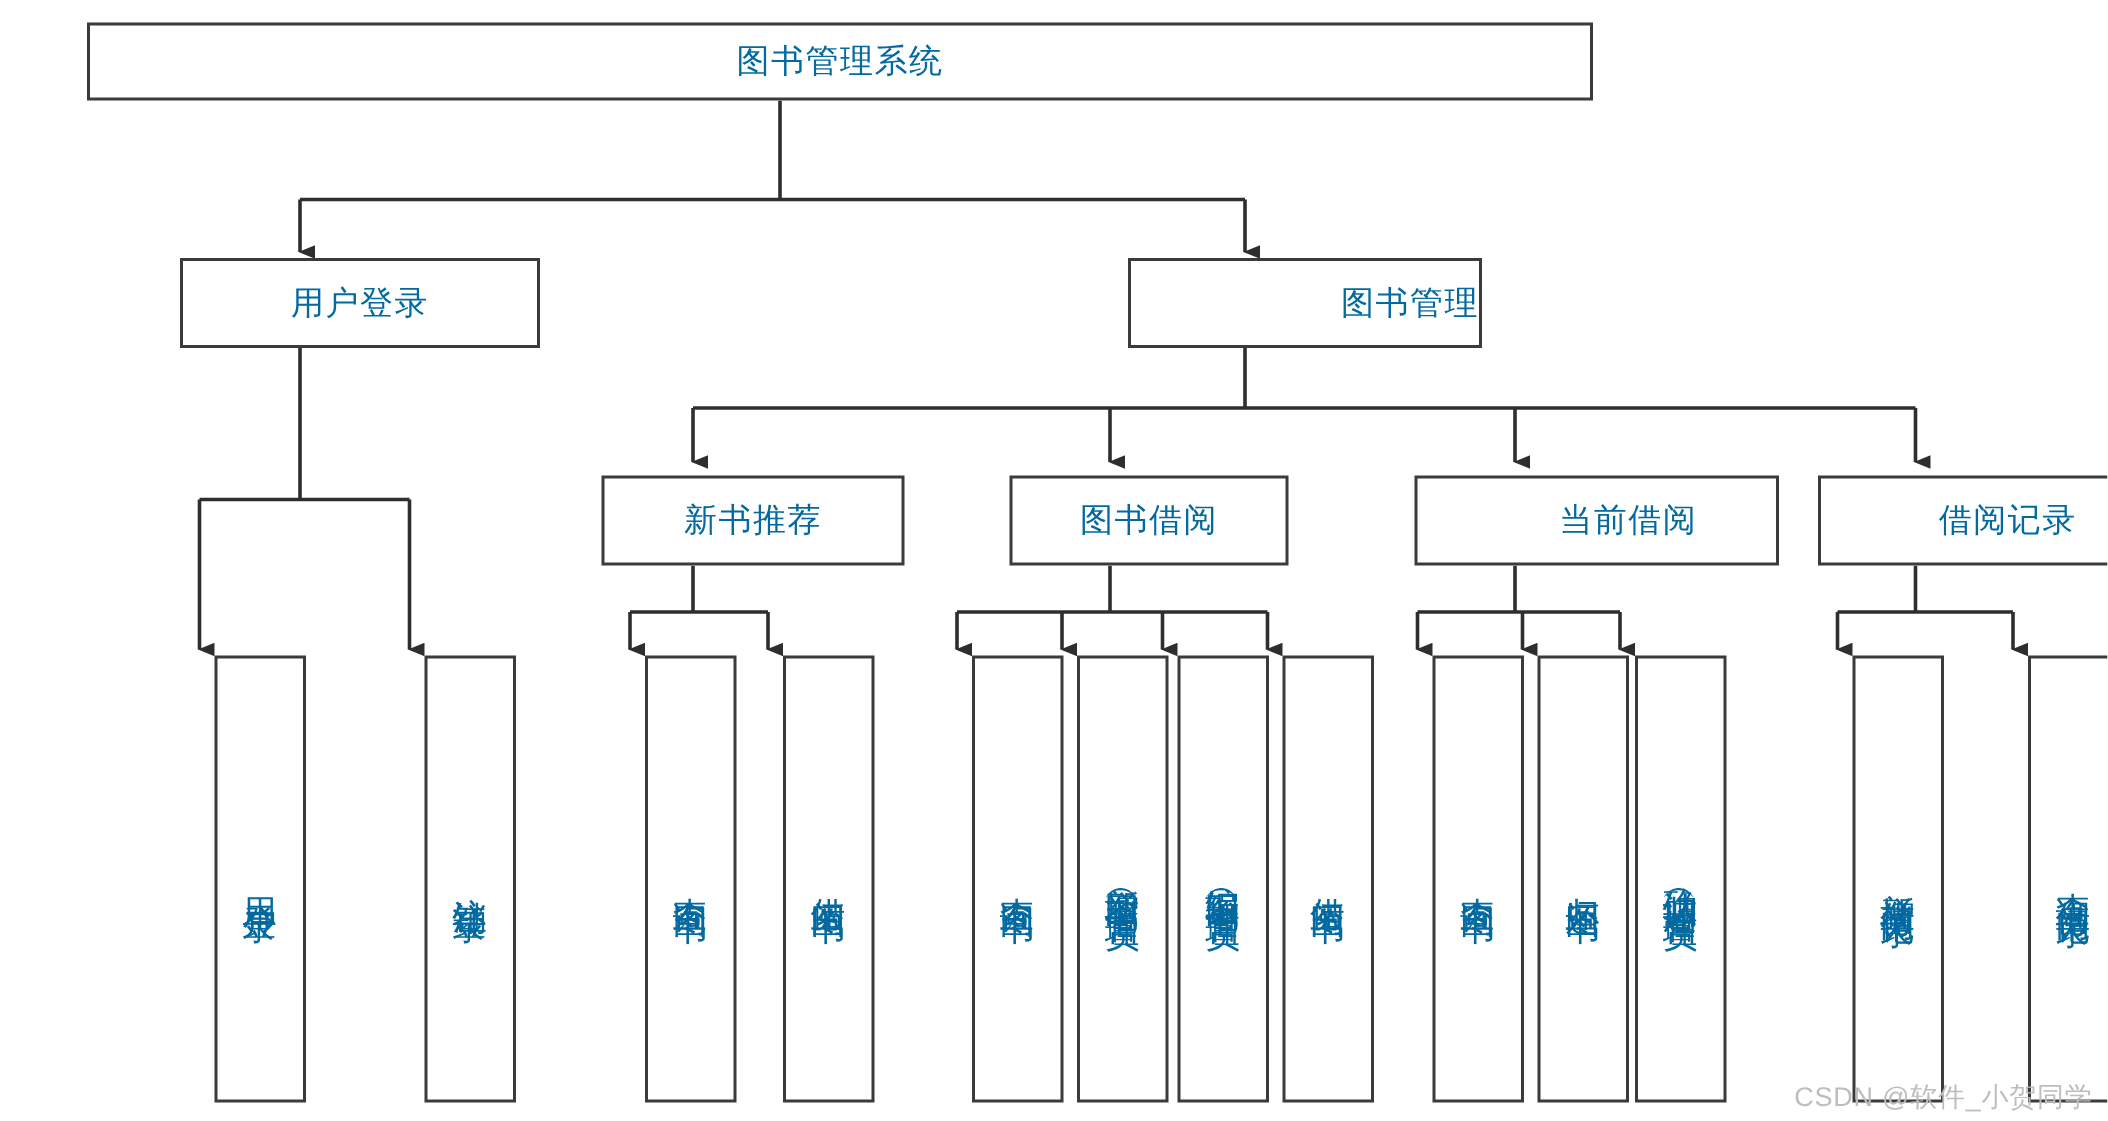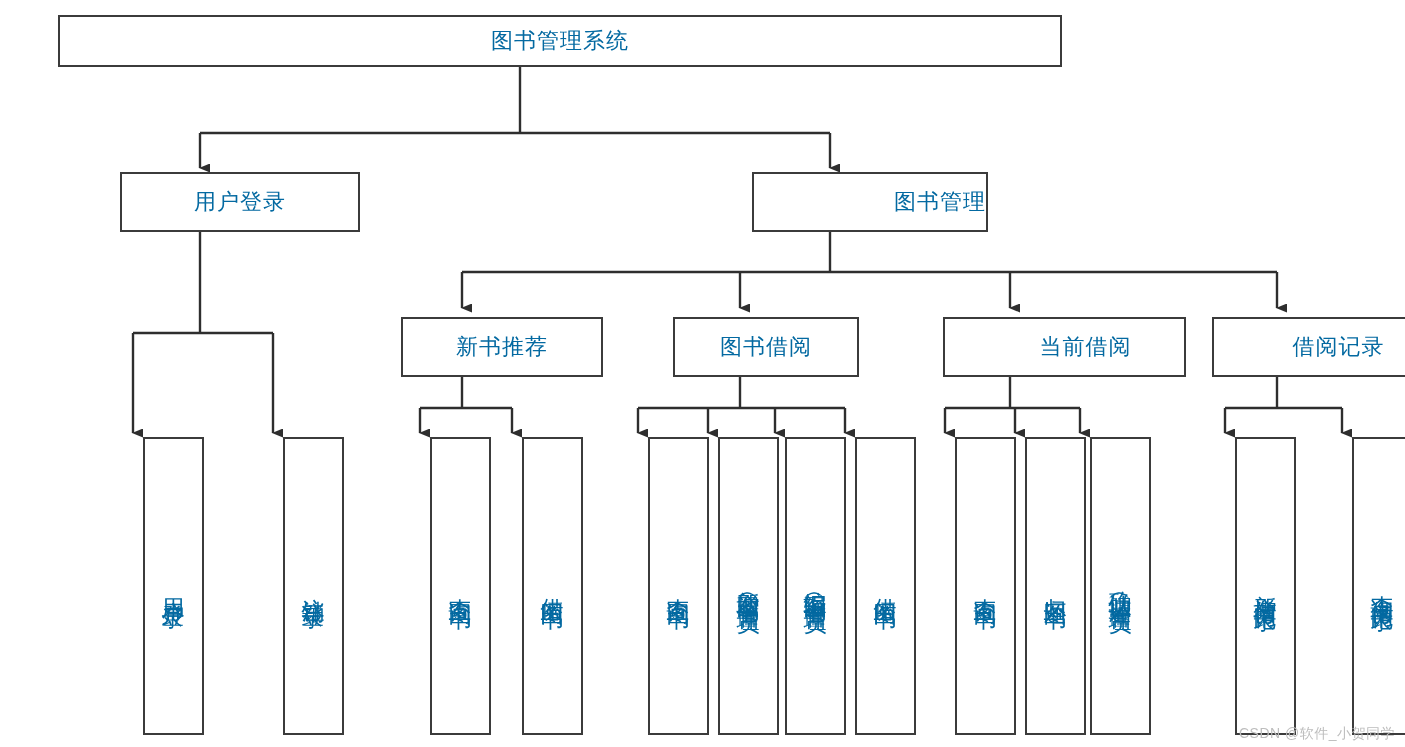--- a/index.html
+++ b/index.html
@@ -52,21 +52,21 @@
   .node.vert .vtext {
     writing-mode: vertical-rl;
     text-orientation: upright;
     white-space: normal;
     max-height: 270px;
   }
   .watermark {
     position: absolute;
     right: 10px;
     bottom: 4px;
-    font-size: 14px;
+    font-size: 18px;
     color: #bdbdbd;
     letter-spacing: 0.5px;
     white-space: nowrap;
     margin-top: 11px;
   }
 </style>
 </head>
 <body>
 
 <div id="canvas">

